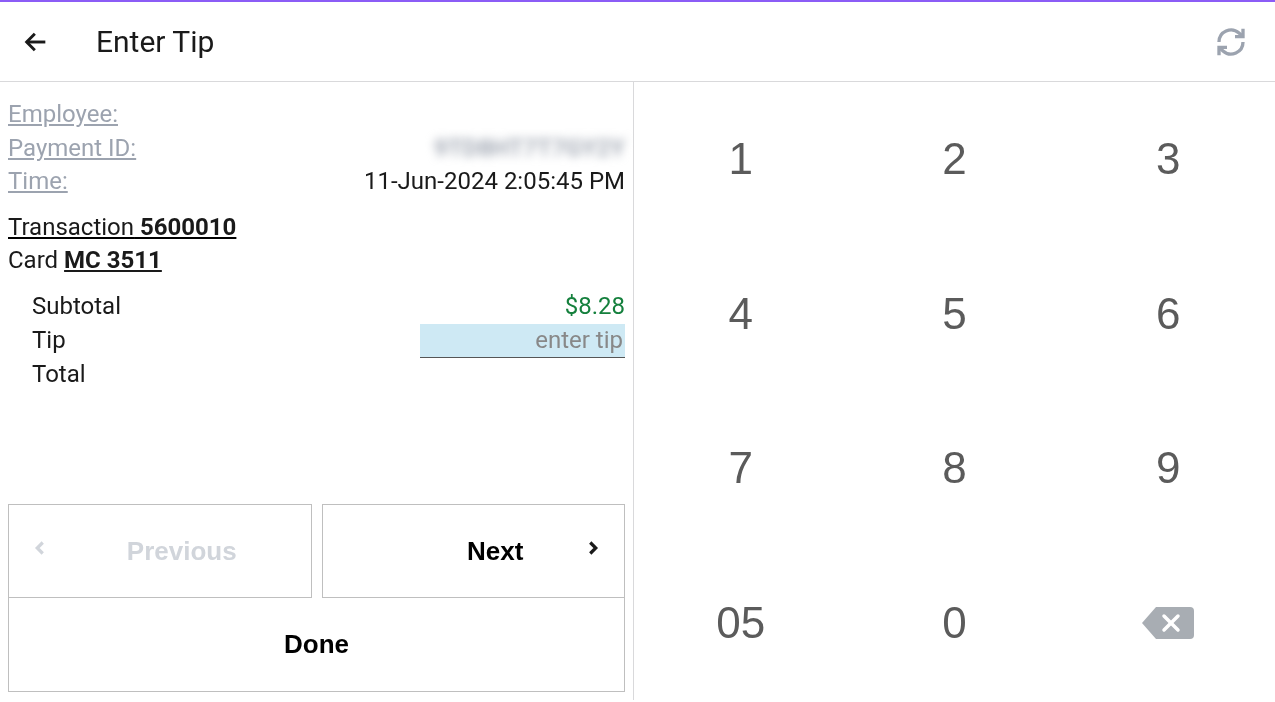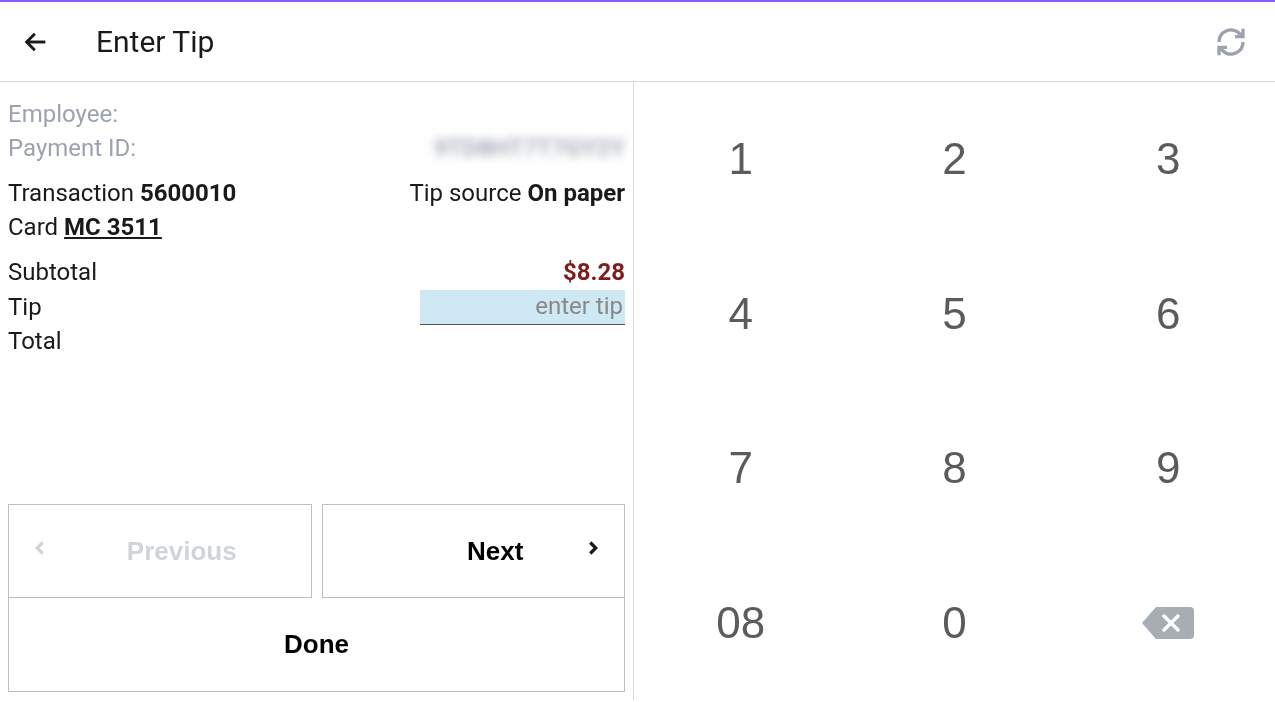--- a/index.html
+++ b/index.html
@@ -75,71 +75,73 @@
     .info-row, .info-row-bold {
       display: flex;
       justify-content: space-between;
       align-items: baseline;
       font-size: 24px;
       line-height: 1.4;
     }
     .info-label {
       color: #9ca3af;
       font-weight: 400;
+      text-decoration: underline;
     }
     .info-value {
       color: #1a1a1a;
       font-weight: 400;
     }
     .info-value-blurred {
       color: #9ca3af;
       font-weight: 600;
       filter: blur(5px);
       user-select: none;
     }
     .trans-row {
       display: flex;
       justify-content: space-between;
       align-items: flex-start;
       font-size: 24px;
       line-height: 1.4;
       margin-top: 12px;
+      text-decoration: underline;
     }
     .trans-part {
       color: #1a1a1a;
     }
     .trans-part .bold {
       font-weight: 700;
     }
     .card-row {
       font-size: 24px;
       color: #1a1a1a;
       line-height: 1.4;
     }
     .card-row .bold {
       font-weight: 700;
       text-decoration: underline;
     }
     .money-row {
       display: flex;
       justify-content: space-between;
-      align-items: flex-end;
+      align-items: center;
       font-size: 24px;
       line-height: 1.4;
       margin-top: 12px;
+      margin-left: 24px;
     }
     .money-row + .money-row {
       margin-top: 0;
     }
     .money-label {
       color: #1a1a1a;
     }
     .money-value {
-      color: #7f1d1d;
-      font-weight: bold;
+      color: #15803d;
     }
     .tip-input-wrap, .total-input-wrap {
       width: 205px;
       border-bottom: 1px solid #555;
       text-align: right;
       padding: 0 2px;
     }
     .tip-input-wrap {
       background: #cee9f4;
     }
@@ -242,29 +244,29 @@
       <div class="info-row">
         <span class="info-label">Employee:</span>
         <span class="info-value"></span>
       </div>
 
       <div class="info-row">
         <span class="info-label">Payment ID:</span>
         <span class="info-value-blurred">9TD8HT7T7GY2Y</span>
       </div>
 
+      <div class="info-row">
+        <span class="info-label">Time:</span>
+        <span class="info-value">11-Jun-2024 2:05:45 PM</span>
+      </div>
 
       <div class="trans-row">
         <span class="trans-part">
           <span>Transaction</span>
           <span class="bold">5600010</span>
-        </span>
-        <span class="trans-part">
-          <span>Tip source</span>
-          <span class="bold">On paper</span>
         </span>
       </div>
 
       <div class="card-row">
         <span>Card</span>
         <span class="bold">MC 3511</span>
       </div>
 
       <div class="money-row">
         <span class="money-label">Subtotal</span>
@@ -312,21 +314,21 @@
   <div class="keypad">
     <button class="key">1</button>
     <button class="key">2</button>
     <button class="key">3</button>
     <button class="key">4</button>
     <button class="key">5</button>
     <button class="key">6</button>
     <button class="key">7</button>
     <button class="key">8</button>
     <button class="key">9</button>
-    <button class="key">08</button>
+    <button class="key">05</button>
     <button class="key">0</button>
     <button class="key key-backspace">
       <svg viewBox="0 0 52 36">
         <path d="M 14 2 L 48 2 A 4 4 0 0 1 52 6 L 52 30 A 4 4 0 0 1 48 34 L 14 34 L 0 18 Z" fill="#a8adb3"></path>
         <line x1="22" y1="11" x2="36" y2="25" stroke="#fff" stroke-width="3.5" stroke-linecap="round"></line>
         <line x1="36" y1="11" x2="22" y2="25" stroke="#fff" stroke-width="3.5" stroke-linecap="round"></line>
       </svg>
     </button>
   </div>
 </div>

